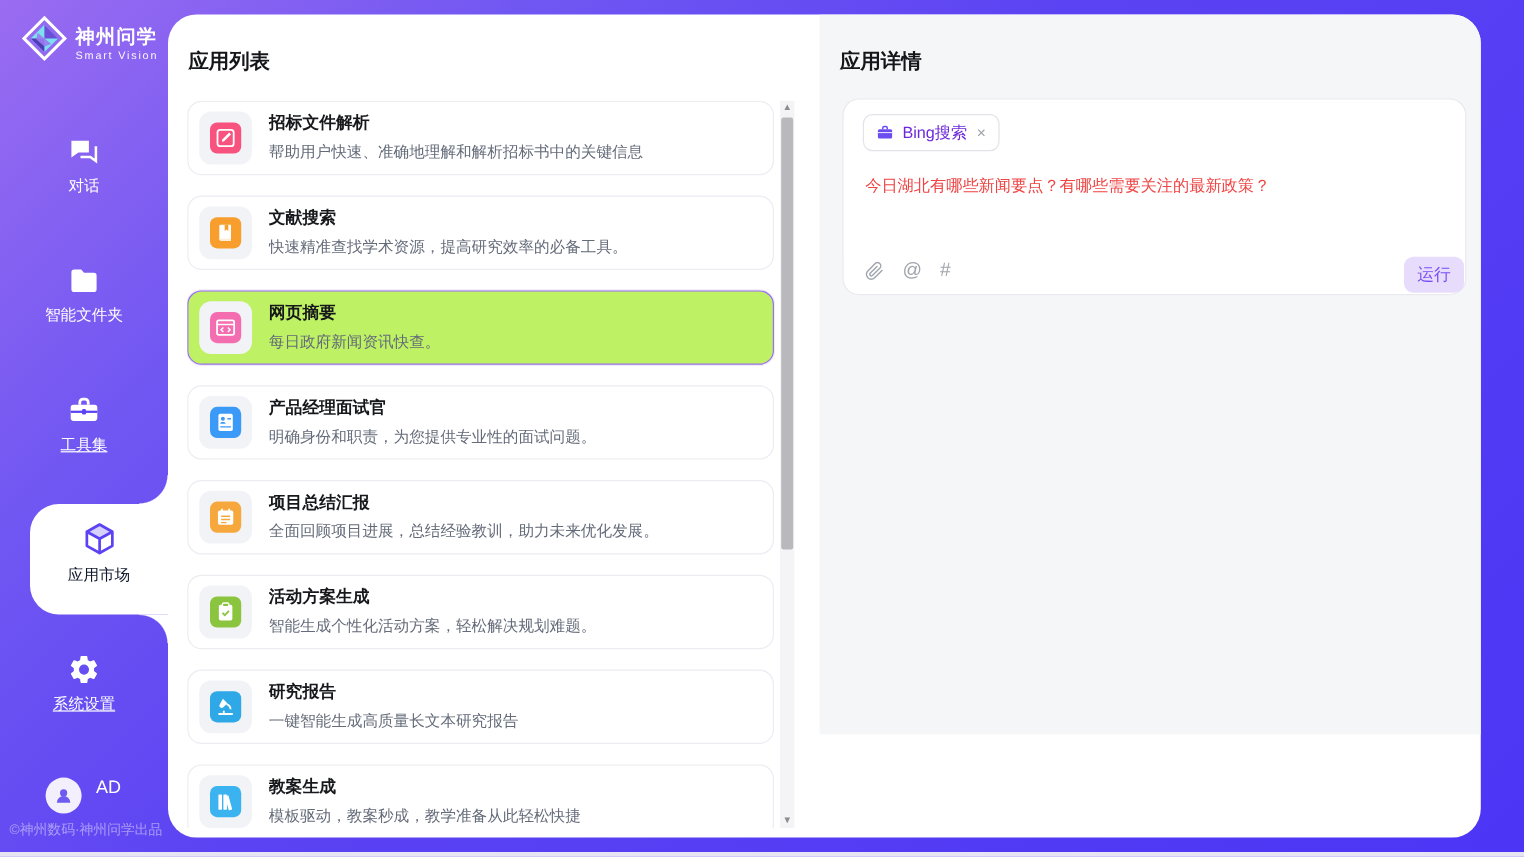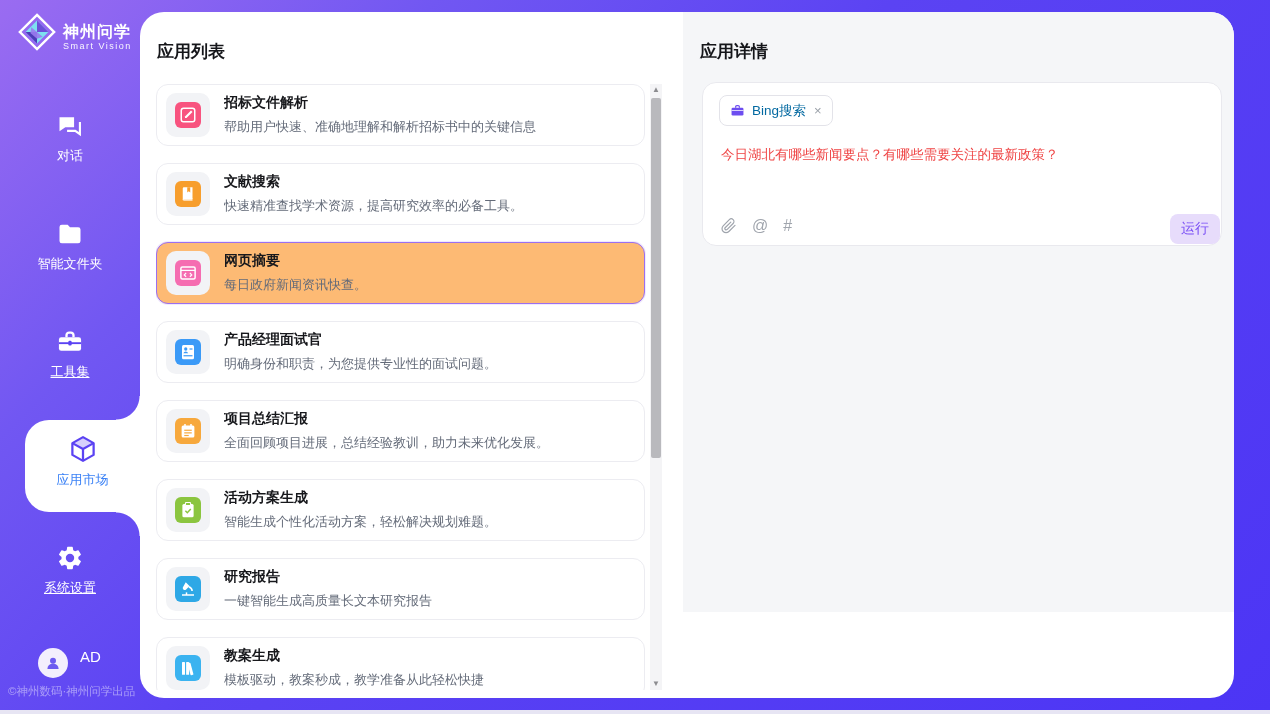--- a/index.html
+++ b/index.html
@@ -21,21 +21,21 @@
   .nav-item .nicon { display:block; margin:0 auto 6px auto; width:28px; height:28px; }
   .nav-label { font-size:13px; color:#fff; }
   .nav-label.u { text-decoration:underline; }
 
   .active-bump { position:absolute; left:25px; top:420px; width:115px; height:92px;
     background:#fff; border-radius:24px 0 0 24px; }
   .active-bump::before { content:""; position:absolute; right:0; top:-24px; width:24px; height:24px;
     background:radial-gradient(circle at 0 0, rgba(0,0,0,0) 23px, #fff 24px); }
   .active-bump::after { content:""; position:absolute; right:0; bottom:-24px; width:24px; height:24px;
     background:radial-gradient(circle at 0 100%, rgba(0,0,0,0) 23px, #fff 24px); }
-  .active-bump .nav-label { color:#3b82f6; text-decoration:none; }
+  .active-bump .nav-label { color:#0f172a; text-decoration:none; }
   .active-inner { position:absolute; left:0; top:14px; width:115px; text-align:center; }
   .active-inner .nicon { display:block; margin:0 auto 6px auto; width:30px; height:30px; }
 
   .user-row { position:absolute; left:38px; top:648px; display:flex; cursor:pointer; }
   .avatar { width:30px; height:30px; border-radius:50%; background:#f3effd; display:flex;
     align-items:center; justify-content:center; }
   .user-name { margin-left:12px; font-size:15px; color:#fff; }
   .copyright { position:absolute; left:8px; top:684px; width:132px; font-size:11.5px;
     color:rgba(255,255,255,.45); white-space:nowrap; }
 
@@ -45,42 +45,42 @@
   .detail-col { position:absolute; left:543px; top:0; width:551px; height:600px; background:#f5f6f8; }
 
   .panel-title { font-size:17px; font-weight:bold; color:#15161a; }
   .list-title { position:absolute; left:17px; top:28px; }
   .detail-title { position:absolute; left:17px; top:28px; }
 
   
   .list-viewport { position:absolute; left:16px; top:72px; width:490px; height:606px; overflow:hidden; }
   .app-card { position:relative; width:489px; height:62px; border:1px solid #ececf1; border-radius:12px;
     background:#fff; margin-bottom:17px; display:flex; align-items:center; padding:9px; cursor:pointer; }
-  .app-card.selected { background:#fdba74; border:1px solid #9b6ff0;
+  .app-card.selected { background:#bef264; border:1px solid #9b6ff0;
     box-shadow:0 0 0 1px rgba(155,111,240,.15); }
   .tile { width:44px; height:44px; border-radius:10px; background:#f2f3f6; flex:0 0 44px;
     display:flex; align-items:center; justify-content:center; margin-right:14px; }
   .glyph { width:26px; height:26px; border-radius:6px; display:flex; align-items:center; justify-content:center; }
   .card-text { overflow:hidden; }
   .card-name { font-size:14px; font-weight:bold; color:#17181c; margin-bottom:6px; }
   .card-desc { font-size:13px; color:#646b79; white-space:nowrap; }
 
   
   .scrollbar { position:absolute; left:510px; top:72px; width:12px; height:606px; background:#f4f4f6; }
   .sb-arrow { position:absolute; left:0; width:12px; height:12px; color:#8c8c90; font-size:8px;
     line-height:12px; text-align:center; cursor:pointer; }
   .sb-thumb { position:absolute; left:1px; top:14px; width:10px; height:360px; background:#b9b9bd;
     border-radius:2px; cursor:pointer; }
 
   
   .detail-card { position:absolute; left:19px; top:70px; width:520px; height:164px; background:#fff;
     border:1px solid #e9e9ee; border-radius:14px; }
   .chip { position:absolute; left:16px; top:12px; height:31px; display:inline-flex; align-items:center;
     padding:0 10px; border:1px solid #e3e3e9; border-radius:8px; background:#fff; cursor:default; }
-  .chip-label { font-size:13.5px; color:#0369a1; margin:0 8px 0 7px; }
+  .chip-label { font-size:13.5px; color:#6d28d9; margin:0 8px 0 7px; }
   .chip-x { font-size:13px; color:#9aa0a8; cursor:pointer; }
   .query { position:absolute; left:18px; top:62px; width:480px; font-size:13.5px; color:#ef4444;
     line-height:20px; }
   .attach-row { position:absolute; left:18px; top:134px; display:flex; align-items:center; gap:15px;
     color:#a0a5ad; }
   .attach-row .txt-icon { font-size:16px; cursor:pointer; }
   .run-btn { position:absolute; right:14px; top:202px; width:50px; height:30px; background:#e7dcfb;
     color:#7a4ff5; font-size:14px; border:none; border-radius:8px; cursor:pointer; }
 </style>
 </head>

